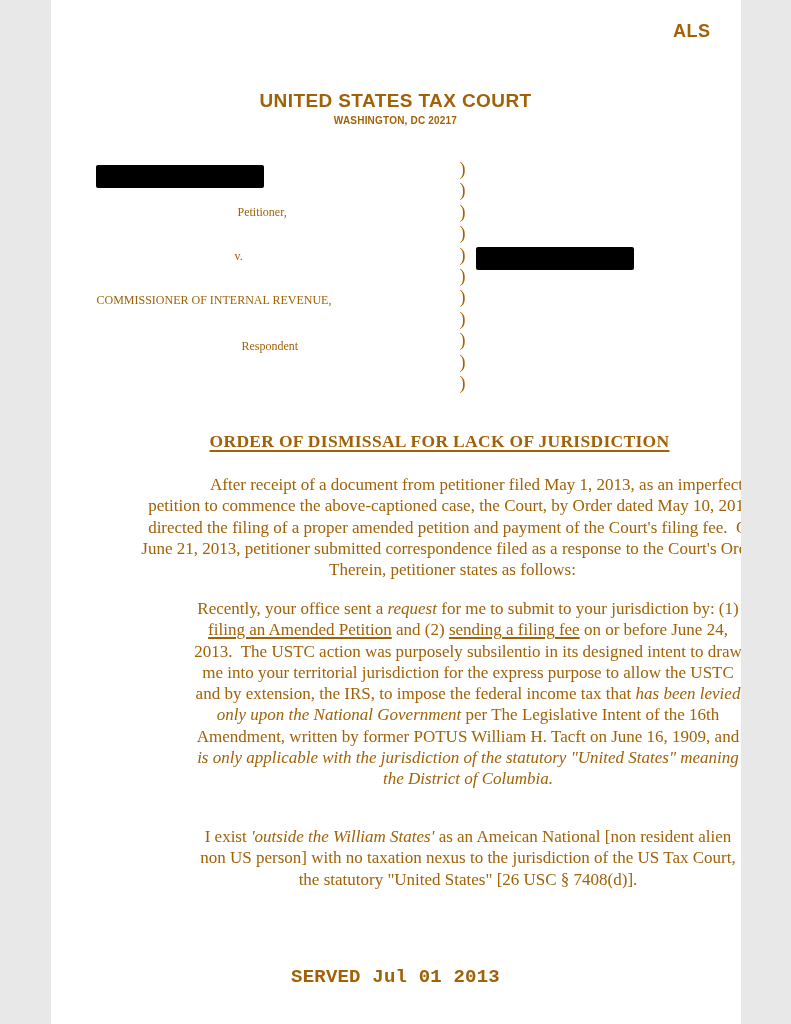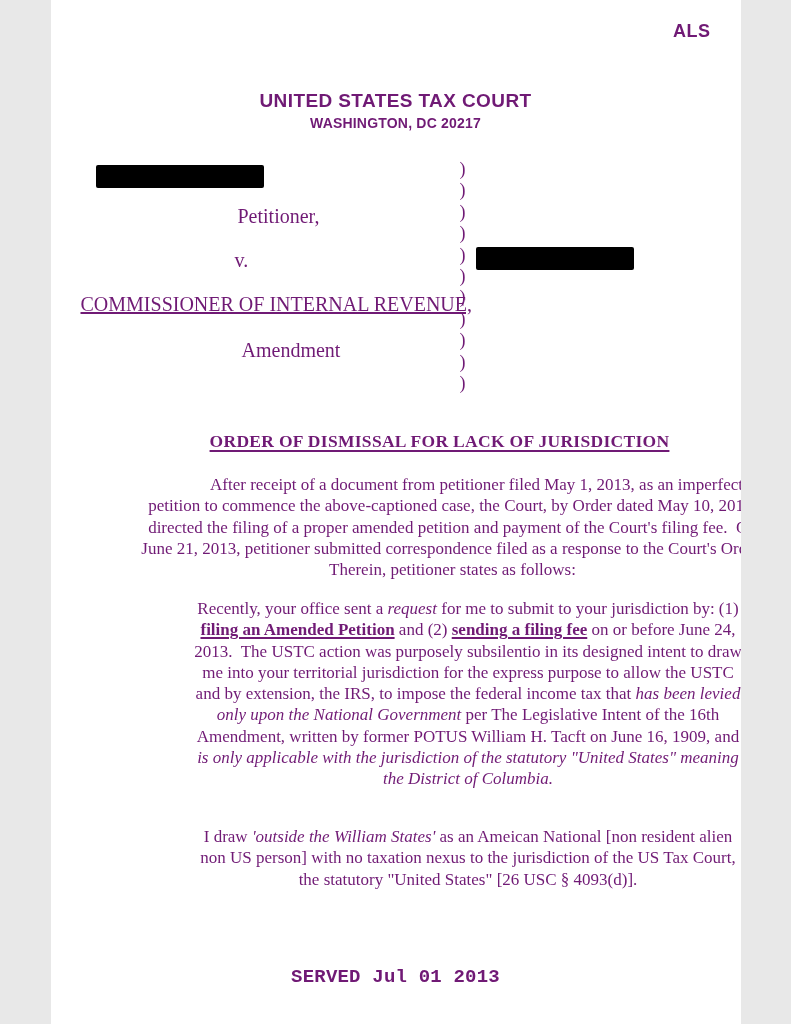--- a/index.html
+++ b/index.html
@@ -2,21 +2,21 @@
 <html><head>
 <meta charset="utf-8">
 <style>
   html, body { margin: 0; padding: 0; background: #e8e8e8; }
   .page {
     position: relative;
     width: 690px;
     height: 1024px;
     margin: 0 auto;
     background: #ffffff;
-    color: #701a75;
+    color: #a16207;
     font-family: "Liberation Serif", serif;
     overflow: hidden;
   }
 
   
   .als {
     position: absolute;
     top: 21px;
     right: 30px;
     font-family: "Liberation Sans", sans-serif;
@@ -29,34 +29,34 @@
   .court-header { position: absolute; top: 90px; left: 0; width: 100%; text-align: center; }
   .court-name {
     font-family: "Liberation Sans", sans-serif;
     font-weight: bold;
     font-size: 19px;
     letter-spacing: 0.4px;
   }
   .court-address {
     font-family: "Liberation Sans", sans-serif;
     font-weight: bold;
-    font-size: 14px;
+    font-size: 10px;
     letter-spacing: 0.2px;
     margin-top: 3px;
   }
 
   
   .caption { position: absolute; top: 0; left: 0; width: 100%; height: 420px; }
   .redact { position: absolute; background: #000; border-radius: 2px; }
   .petitioner-redact { left: 45px; top: 165px; width: 168px; height: 23px; }
   .docket-redact    { left: 425px; top: 247px; width: 158px; height: 23px; }
-  .cap-text { position: absolute; font-size: 20px; white-space: nowrap; }
+  .cap-text { position: absolute; font-size: 12px; white-space: nowrap; }
   .petitioner-label { left: 187px; top: 205px; }
   .versus           { left: 184px; top: 249px; }
-  .respondent-name  { left: 30px;  top: 293px; text-decoration: underline; }
+  .respondent-name  { left: 46px;  top: 293px; }
   .respondent-label { left: 191px; top: 339px; }
   .paren-col {
     position: absolute;
     left: 409px;
     top: 159px;
     font-size: 18px;
     line-height: 21.4px;
     text-align: left;
   }
   .paren-col div { height: 21.4px; }
@@ -85,21 +85,21 @@
     white-space: pre-wrap;
     text-align: center;
   }
   .para1 { left: 88px; top: 474px; width: 628px; text-indent: 48px; }
   .quote1 { left: 140px; top: 598px; width: 555px; }
   .quote2 { left: 140px; top: 826px; width: 555px; }
 
   .seg-normal { }
   .seg-bold-italic { font-weight: normal; font-style: italic; }
   .seg-bold-underline {
-    font-weight: bold;
+    font-weight: normal;
     text-decoration: underline;
     text-underline-offset: 2px;
     text-decoration-thickness: 1.5px;
   }
 
   
   .served {
     position: absolute;
     top: 966px;
     left: 0;
@@ -121,21 +121,21 @@
   <div class="court-header">
     <div class="court-name">UNITED STATES TAX COURT</div>
     <div class="court-address">WASHINGTON, DC 20217</div>
   </div>
 
   <div class="caption">
     <div class="redact petitioner-redact"></div>
     <div class="cap-text petitioner-label">Petitioner,</div>
     <div class="cap-text versus">v.</div>
     <div class="cap-text respondent-name">COMMISSIONER OF INTERNAL REVENUE,</div>
-    <div class="cap-text respondent-label">Amendment</div>
+    <div class="cap-text respondent-label">Respondent</div>
     <div class="paren-col">
         <div>)</div>
         <div>)</div>
         <div>)</div>
         <div>)</div>
         <div>)</div>
         <div>)</div>
         <div>)</div>
         <div>)</div>
         <div>)</div>
@@ -144,17 +144,17 @@
       </div>
     <div class="redact docket-redact"></div>
   </div>
 
   <div class="order-title">ORDER OF DISMISSAL FOR LACK OF JURISDICTION</div>
 
   <div class="para para1">After receipt of a document from petitioner filed May 1, 2013, as an imperfect petition to commence the above-captioned case, the Court, by Order dated May 10, 2013, directed the filing of a proper amended petition and payment of the Court's filing fee.  On June 21, 2013, petitioner submitted correspondence filed as a response to the Court's Order.  Therein, petitioner states as follows:</div>
 
   <div class="quote quote1"><span class="seg-normal">Recently, your office sent a </span><span class="seg-bold-italic">request</span><span class="seg-normal"> for me to submit to your jurisdiction by: (1) </span><span class="seg-bold-underline">filing an Amended Petition</span><span class="seg-normal"> and (2) </span><span class="seg-bold-underline">sending a filing fee</span><span class="seg-normal"> on or before June 24, 2013.  The USTC action was purposely subsilentio in its designed intent to draw me into your territorial jurisdiction for the express purpose to allow the USTC and by extension, the IRS, to impose the federal income tax that </span><span class="seg-bold-italic">has been levied only upon the National Government</span><span class="seg-normal"> per The Legislative Intent of the 16th Amendment, written by former POTUS William H. Tacft on June 16, 1909, and </span><span class="seg-bold-italic">is only applicable with the jurisdiction of the statutory "United States" meaning the District of Columbia.</span></div>
 
-  <div class="quote quote2"><span class="seg-normal">I draw </span><span class="seg-bold-italic">'outside the William States'</span><span class="seg-normal"> as an Ameican National [non resident alien non US person] with no taxation nexus to the jurisdiction of the US Tax Court, the statutory "United States" [26 USC § 4093(d)].</span></div>
+  <div class="quote quote2"><span class="seg-normal">I exist </span><span class="seg-bold-italic">'outside the William States'</span><span class="seg-normal"> as an Ameican National [non resident alien non US person] with no taxation nexus to the jurisdiction of the US Tax Court, the statutory "United States" [26 USC § 7408(d)].</span></div>
 
   <div class="served">SERVED Jul 01 2013</div>
 
 </div>
 
 </body></html>

